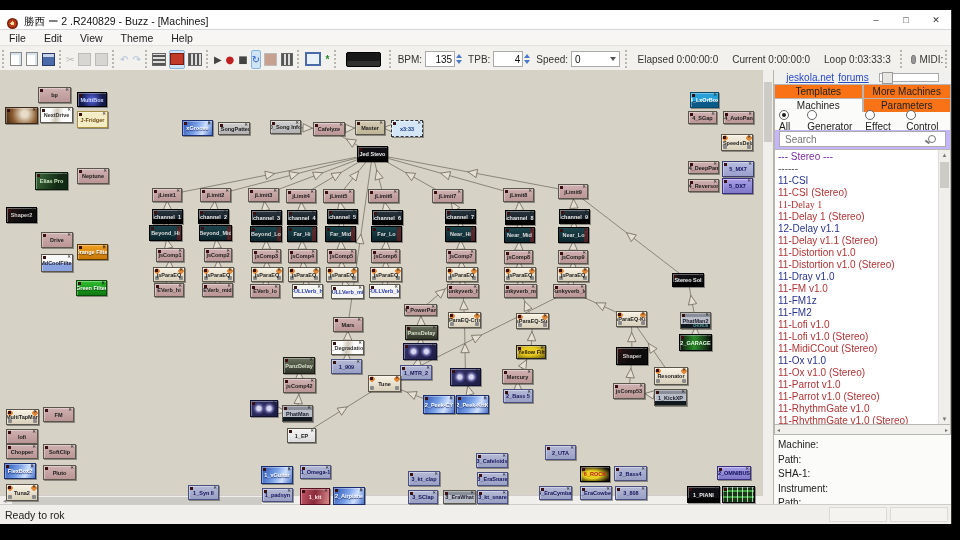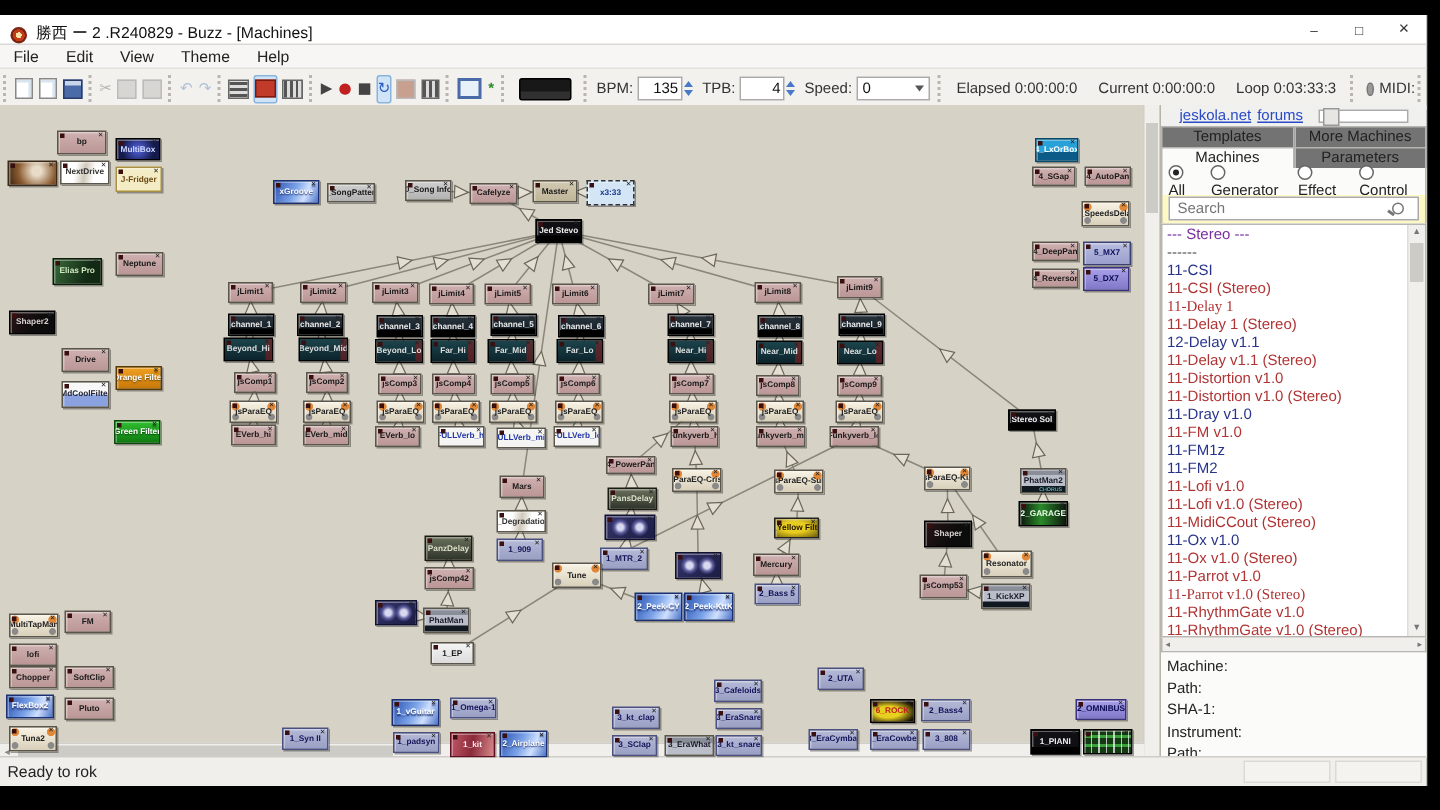--- a/index.html
+++ b/index.html
@@ -115,29 +115,29 @@
   .n-graytex{background:linear-gradient(#8a8e98 0 4px,#babec8 4px);color:#1a1a2a;}
   .n-sel{background:#d4e6f6;border:1px dashed #333;color:#1a3a8c;}
   .n-bluebright{background:linear-gradient(#28a0d8 60%,#0c5a88 60%);color:#fff;border-color:#08486a;}
   
   .panel{flex:1;background:#f0f0ee;display:flex;flex-direction:column;font-size:10.5px;color:#222;}
   .linkrow{height:14px;display:flex;align-items:center;justify-content:center;gap:4px;font-size:10px;}
   .linkrow a{color:#2a4ac8;text-decoration:underline;}
   .pslider{width:58px;height:7px;background:#fff;border:1px solid #aaa;position:relative;margin-left:6px;}
   .pslider .pth{position:absolute;left:2px;top:-2px;width:9px;height:10px;background:#e8e6e2;border:1px solid #999;}
   .tabs{display:flex;height:14px;}
-  .tab{flex:1;border:1px solid #b8b6b2;border-bottom:none;background:#737373;display:flex;
+  .tab{flex:1;border:1px solid #b8b6b2;border-bottom:none;background:#f97316;display:flex;
     align-items:center;justify-content:center;font-size:10px;}
   .tab.active{background:#fbfbfa;}
   .radios{display:flex;align-items:center;height:18px;padding:0 4px;gap:7px;font-size:10px;background:#fbfbfa;
     border-left:1px solid #b8b6b2;border-right:1px solid #b8b6b2;}
   .radio{width:8px;height:8px;border-radius:50%;border:1px solid #666;background:#fff;display:inline-block;
     vertical-align:-1px;margin-right:3px;position:relative;}
   .radio.on::after{content:"";position:absolute;left:2px;top:2px;width:4px;height:4px;border-radius:50%;background:#222;}
-  .searchrow{height:17px;padding:1px 4px;background:#fef9c3;border-left:1px solid #b8b6b2;border-right:1px solid #b8b6b2;}
+  .searchrow{height:17px;padding:1px 4px;background:#c4b5fd;border-left:1px solid #b8b6b2;border-right:1px solid #b8b6b2;}
   .searchbox{height:14px;border:1px solid #aaa;background:#fff;display:flex;align-items:center;padding:0 3px;}
   .searchbox input{border:none;outline:none;flex:1;font-size:10px;font-family:inherit;color:#333;background:none;width:60px;}
   .mag{width:6px;height:6px;border:1.5px solid #777;border-radius:50%;position:relative;margin-right:6px;}
   .mag::after{content:"";position:absolute;left:-4px;top:5px;width:5px;height:1.5px;background:#777;transform:rotate(35deg);}
   .mlist{position:relative;flex:1;background:#fff;border:1px solid #b8b6b2;overflow:hidden;}
   .mlist-inner{position:absolute;left:0;top:0;right:11px;bottom:0;padding:1px 0 0 3px;}
   .list-item{font-size:10px;line-height:12px;white-space:nowrap;}
   .lscroll{position:absolute;right:0;top:0;bottom:0;width:11px;background:#f0efec;border-left:1px solid #ddd;
     font-size:6px;color:#777;text-align:center;}
   .lscroll .thumb{position:absolute;left:1px;top:12px;width:9px;height:26px;background:#cdcbc5;}
@@ -645,21 +645,21 @@
             <div class="list-item" style="color: rgb(40, 52, 140);">11-Dray v1.0</div>
             <div class="list-item" style="color: rgb(176, 52, 52);">11-FM v1.0</div>
             <div class="list-item" style="color: rgb(40, 52, 140);">11-FM1z</div>
             <div class="list-item" style="color: rgb(40, 52, 140);">11-FM2</div>
             <div class="list-item" style="color: rgb(176, 52, 52);">11-Lofi v1.0</div>
             <div class="list-item" style="color: rgb(176, 52, 52);">11-Lofi v1.0 (Stereo)</div>
             <div class="list-item" style="color: rgb(176, 52, 52);">11-MidiCCout (Stereo)</div>
             <div class="list-item" style="color: rgb(40, 52, 140);">11-Ox v1.0</div>
             <div class="list-item" style="color: rgb(176, 52, 52);">11-Ox v1.0 (Stereo)</div>
             <div class="list-item" style="color: rgb(176, 52, 52);">11-Parrot v1.0</div>
-            <div class="list-item" style="color: rgb(176, 52, 52); font-family: Liberation Serif, serif;">11-Parrot v1.0 (Stereo)</div>
+            <div class="list-item" style="color: rgb(176, 52, 52);">11-Parrot v1.0 (Stereo)</div>
             <div class="list-item" style="color: rgb(176, 52, 52);">11-RhythmGate v1.0</div>
             <div class="list-item" style="color: rgb(176, 52, 52);">11-RhythmGate v1.0 (Stereo)</div>
           </div>
         <div class="lscroll">
           <span class="a-up">▲</span>
           <div class="thumb"></div>
           <span class="a-dn">▼</span>
         </div>
       </div>
       <div class="lhscroll">

